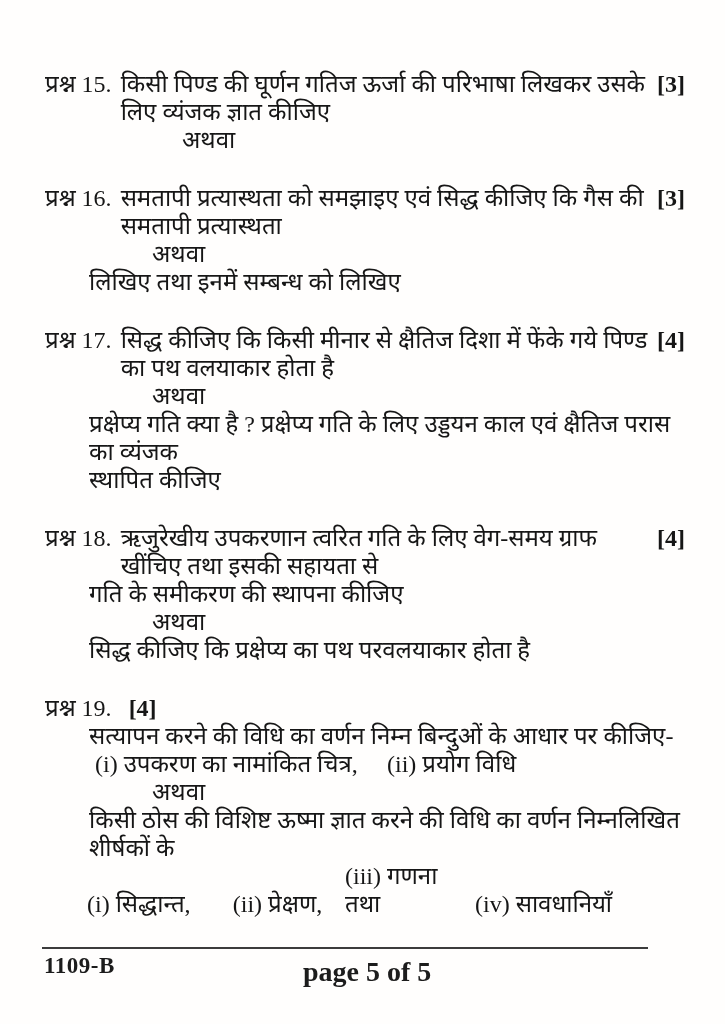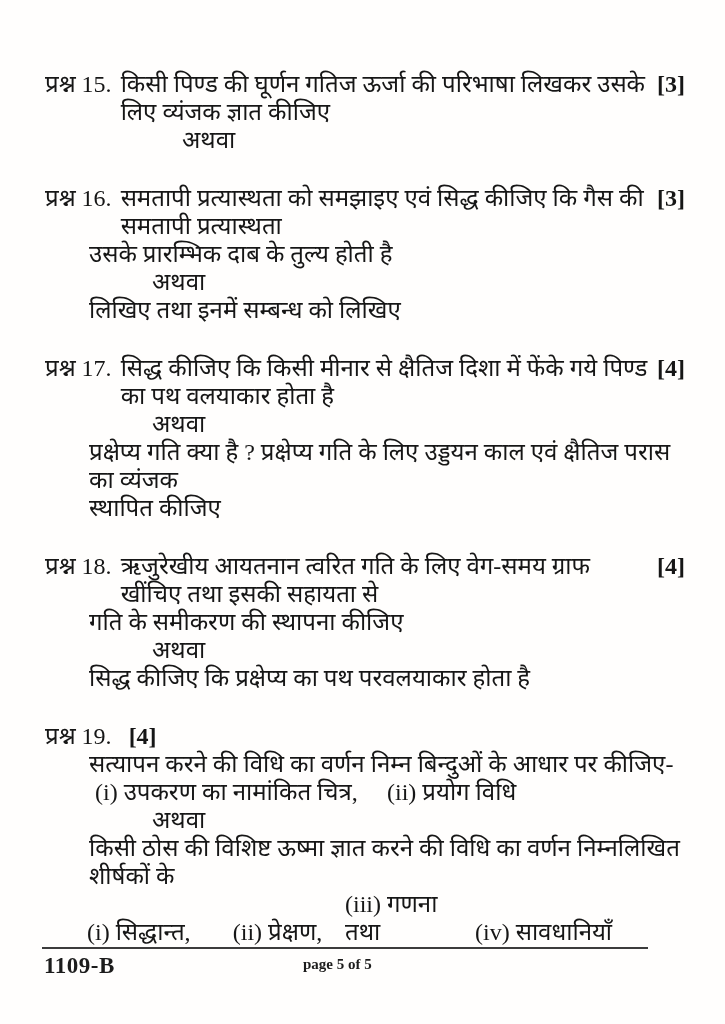--- a/index.html
+++ b/index.html
@@ -87,21 +87,21 @@
     position: absolute;
     left: 2px;
     top: 4px;
     font-size: 23px;
     letter-spacing: 0.5px;
   }
   .footer-page {
     position: absolute;
     left: 261px;
     top: 7px;
-    font-size: 15px;
+    font-size: 28px;
   }
 </style>
 </head>
 <body>
 
 <div class="page">
   <div class="content">
 
     <section class="question q15">
       <div class="q-head">
@@ -111,40 +111,39 @@
       </div>
       <div class="q-or">अथवा</div>
     </section>
 
     <section class="question q16">
       <div class="q-head">
         <span class="q-label">प्रश्न 16.</span>
         <span class="q-head-text">समतापी प्रत्यास्थता को समझाइए एवं सिद्ध कीजिए कि गैस की समतापी प्रत्यास्थता</span>
         <span class="q-marks">[3]</span>
       </div>
-      <div class="q-line">उसके  प्रारम्भिक दाब के तुल्य होती है</div>
       <div class="q-or">अथवा</div>
       <div class="q-line">लिखिए तथा इनमें सम्बन्ध को लिखिए</div>
     </section>
 
     <section class="question q17">
       <div class="q-head">
         <span class="q-label">प्रश्न 17.</span>
         <span class="q-head-text">सिद्ध कीजिए कि किसी मीनार से क्षैतिज दिशा में फेंके गये पिण्ड का पथ वलयाकार होता है</span>
         <span class="q-marks">[4]</span>
       </div>
       <div class="q-or">अथवा</div>
       <div class="q-line">प्रक्षेप्य गति क्या है ? प्रक्षेप्य गति के लिए उड्डयन काल एवं क्षैतिज परास का व्यंजक</div>
       <div class="q-line">स्थापित कीजिए</div>
     </section>
 
     <section class="question q18">
       <div class="q-head">
         <span class="q-label">प्रश्न 18.</span>
-        <span class="q-head-text">ऋजुरेखीय आयतनान त्वरित गति के लिए वेग-समय ग्राफ खींचिए तथा इसकी सहायता से</span>
+        <span class="q-head-text">ऋजुरेखीय उपकरणान त्वरित गति के लिए वेग-समय ग्राफ खींचिए तथा इसकी सहायता से</span>
         <span class="q-marks">[4]</span>
       </div>
       <div class="q-line">गति के समीकरण की स्थापना कीजिए</div>
       <div class="q-or">अथवा</div>
       <div class="q-line">सिद्ध कीजिए कि प्रक्षेप्य का पथ परवलयाकार होता है</div>
     </section>
 
     <section class="question q19">
       <div class="q-head">
         <span class="q-label">प्रश्न 19.</span>

